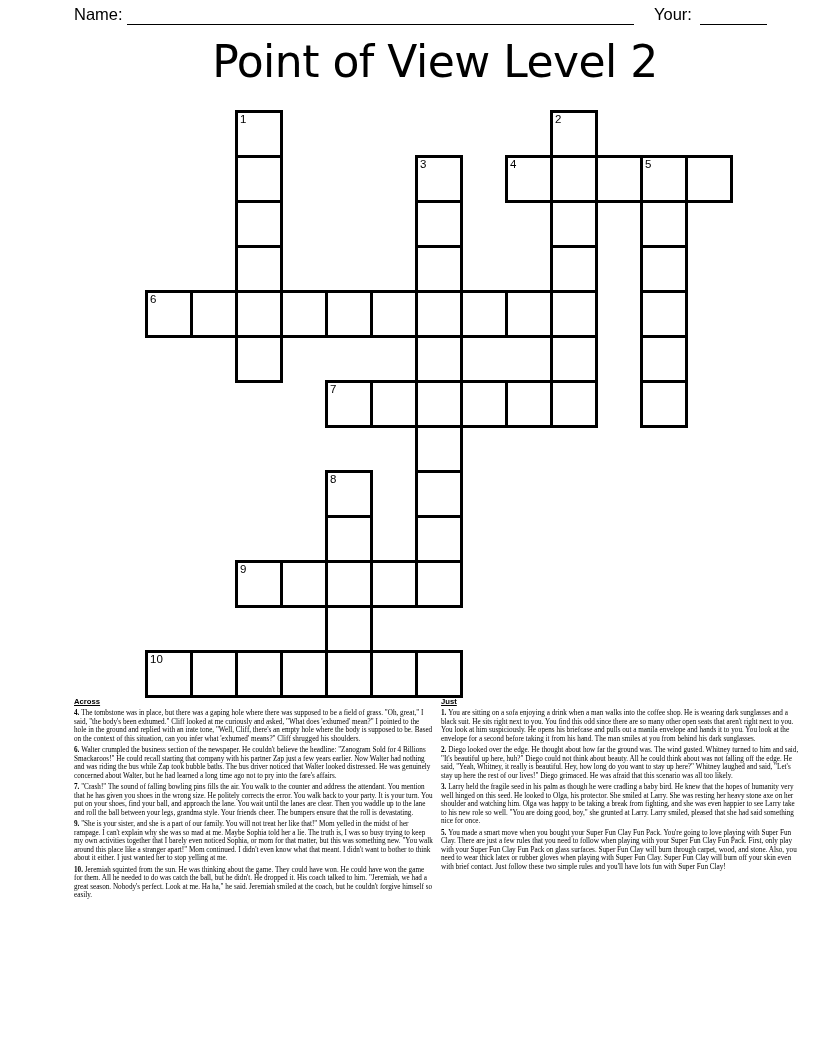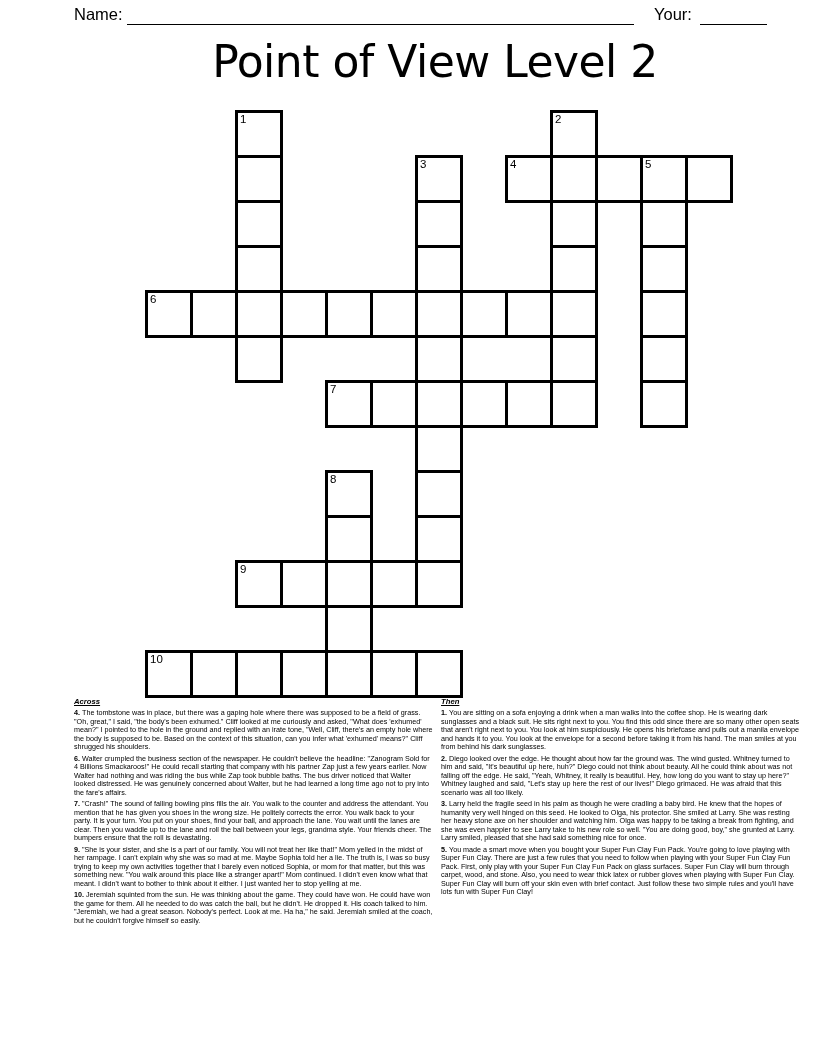--- a/index.html
+++ b/index.html
@@ -25,23 +25,23 @@
   }
   .cell .num{
     position:absolute;left:2px;top:0;font-size:11.5px;line-height:13px;
     font-family:"Liberation Sans",sans-serif;
   }
   .clues-col{position:absolute;top:697px;width:359px;}
   .across-col{left:47px;}
   .down-col{left:414px;}
   .clue-heading{
     font-size:7.7px;font-weight:bold;text-decoration:underline;
-    margin:0 0 3px 0;line-height:9px;font-style:italic;
+    margin:0 0 3px 0;line-height:9px;
   }
-  .clue{font-size:7.2px;line-height:8.5px;margin:0 0 3px 0;}
+  .clue{font-size:7.2px;line-height:8.5px;margin:0 0 3px 0;font-family:Liberation Serif, serif;}
   .clue b{font-weight:bold;}
 </style>
 </head>
 <body>
 
 <div class="page">
 
   <span class="hdr-label name-label">Name:</span>
   <div class="write-line name-line"></div>
 
@@ -135,21 +135,21 @@
     <div id="across-list">
         <div class="clue"><b>4. </b>The tombstone was in place, but there was a gaping hole where there was supposed to be a field of grass. "Oh, great," I said, "the body's been exhumed." Cliff looked at me curiously and asked, "What does 'exhumed' mean?" I pointed to the hole in the ground and replied with an irate tone, "Well, Cliff, there's an empty hole where the body is supposed to be. Based on the context of this situation, can you infer what 'exhumed' means?" Cliff shrugged his shoulders.</div>
         <div class="clue"><b>6. </b>Walter crumpled the business section of the newspaper. He couldn't believe the headline: "Zanogram Sold for 4 Billions Smackaroos!" He could recall starting that company with his partner Zap just a few years earlier. Now Walter had nothing and was riding the bus while Zap took bubble baths. The bus driver noticed that Walter looked distressed. He was genuinely concerned about Walter, but he had learned a long time ago not to pry into the fare's affairs.</div>
         <div class="clue"><b>7. </b>"Crash!" The sound of falling bowling pins fills the air. You walk to the counter and address the attendant. You mention that he has given you shoes in the wrong size. He politely corrects the error. You walk back to your party. It is your turn. You put on your shoes, find your ball, and approach the lane. You wait until the lanes are clear. Then you waddle up to the lane and roll the ball between your legs, grandma style. Your friends cheer. The bumpers ensure that the roll is devastating.</div>
         <div class="clue"><b>9. </b>"She is your sister, and she is a part of our family. You will not treat her like that!" Mom yelled in the midst of her rampage. I can't explain why she was so mad at me. Maybe Sophia told her a lie. The truth is, I was so busy trying to keep my own activities together that I barely even noticed Sophia, or mom for that matter, but this was something new. "You walk around this place like a stranger apart!" Mom continued. I didn't even know what that meant. I didn't want to bother to think about it either. I just wanted her to stop yelling at me.</div>
         <div class="clue"><b>10. </b>Jeremiah squinted from the sun. He was thinking about the game. They could have won. He could have won the game for them. All he needed to do was catch the ball, but he didn't. He dropped it. His coach talked to him. "Jeremiah, we had a great season. Nobody's perfect. Look at me. Ha ha," he said. Jeremiah smiled at the coach, but he couldn't forgive himself so easily.</div>
       </div>
   </div>
 
   <div class="clues-col down-col">
-    <div class="clue-heading">Then</div>
+    <div class="clue-heading">Just</div>
     <div id="down-list">
         <div class="clue"><b>1. </b>You are sitting on a sofa enjoying a drink when a man walks into the coffee shop. He is wearing dark sunglasses and a black suit. He sits right next to you. You find this odd since there are so many other open seats that aren't right next to you. You look at him suspiciously. He opens his briefcase and pulls out a manila envelope and hands it to you. You look at the envelope for a second before taking it from his hand. The man smiles at you from behind his dark sunglasses.</div>
         <div class="clue"><b>2. </b>Diego looked over the edge. He thought about how far the ground was. The wind gusted. Whitney turned to him and said, "It's beautiful up here, huh?" Diego could not think about beauty. All he could think about was not falling off the edge. He said, "Yeah, Whitney, it really is beautiful. Hey, how long do you want to stay up here?" Whitney laughed and said, "Let's stay up here the rest of our lives!" Diego grimaced. He was afraid that this scenario was all too likely.</div>
         <div class="clue"><b>3. </b>Larry held the fragile seed in his palm as though he were cradling a baby bird. He knew that the hopes of humanity very well hinged on this seed. He looked to Olga, his protector. She smiled at Larry. She was resting her heavy stone axe on her shoulder and watching him. Olga was happy to be taking a break from fighting, and she was even happier to see Larry take to his new role so well. "You are doing good, boy," she grunted at Larry. Larry smiled, pleased that she had said something nice for once.</div>
         <div class="clue"><b>5. </b>You made a smart move when you bought your Super Fun Clay Fun Pack. You're going to love playing with Super Fun Clay. There are just a few rules that you need to follow when playing with your Super Fun Clay Fun Pack. First, only play with your Super Fun Clay Fun Pack on glass surfaces. Super Fun Clay will burn through carpet, wood, and stone. Also, you need to wear thick latex or rubber gloves when playing with Super Fun Clay. Super Fun Clay will burn off your skin even with brief contact. Just follow these two simple rules and you'll have lots fun with Super Fun Clay!</div>
       </div>
   </div>
 
 </div>
 

